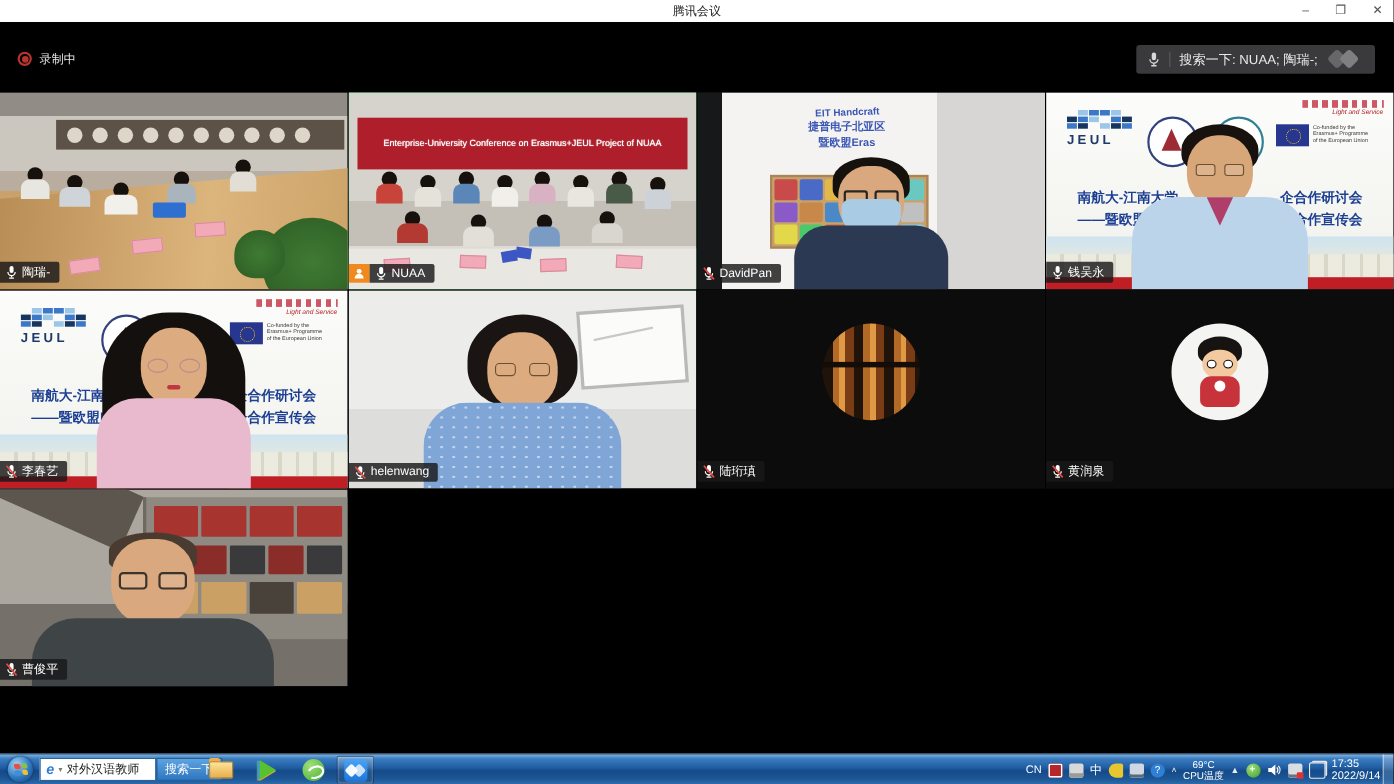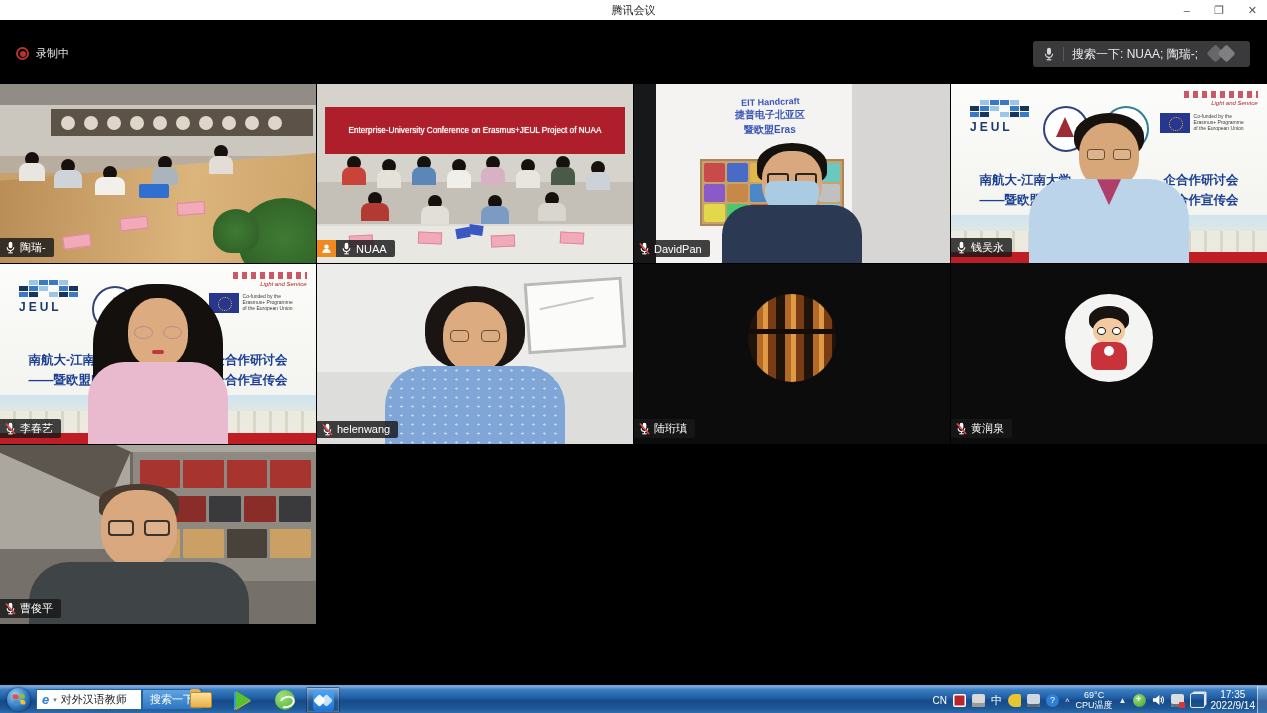--- a/index.html
+++ b/index.html
@@ -246,21 +246,21 @@
   .ti.key{background:#e8c62f;border-radius:50% 2px 2px 50%;}
   .ti.pc{background:#cfd8e2;box-shadow:inset 0 -3px 0 #5a6a7a;}
   .ti.help{background:#2f7fd6;border-radius:50%;color:#fff;font-size:9px;text-align:center;line-height:13px;}
   .ti.g360{background:radial-gradient(circle at 35% 30%,#9fe07a,#3f9e2a);border-radius:50%;}
   .ti.g360::after{content:"+";position:absolute;left:3.5px;top:0px;color:#fff;font-size:9px;font-weight:bold;}
   .ti.net{background:#d8dde2;box-shadow:inset 0 -3px 0 #6a737c;}
   .ti.net::after{content:"";position:absolute;right:-1px;bottom:-1px;width:6px;height:6px;background:#d33;border-radius:1px;}
   .ti.dual{background:transparent;border:1.5px solid #e8e8e8;box-shadow:2px -2px 0 -0.5px #e8e8e8;}
   .chev{font-size:8px;opacity:.9;}
   .temp{text-align:center;font-size:9px;line-height:10px;white-space:nowrap;}
-  .clock{text-align:center;font-size:10px;line-height:11px;white-space:nowrap;}
+  .clock{text-align:left;font-size:10px;line-height:11px;white-space:nowrap;}
   .spk{width:13px;height:12px;}
   .showdesk{position:absolute;right:0;top:0;width:9px;height:28px;
     background:linear-gradient(rgba(255,255,255,.28),rgba(255,255,255,.06));border-left:1px solid rgba(255,255,255,.55);}
   .hidden-defs{position:absolute;width:0;height:0;overflow:hidden;}
 </style>
 </head>
 <body>
 
 <svg class="hidden-defs" xmlns="http://www.w3.org/2000/svg">
   <defs>

